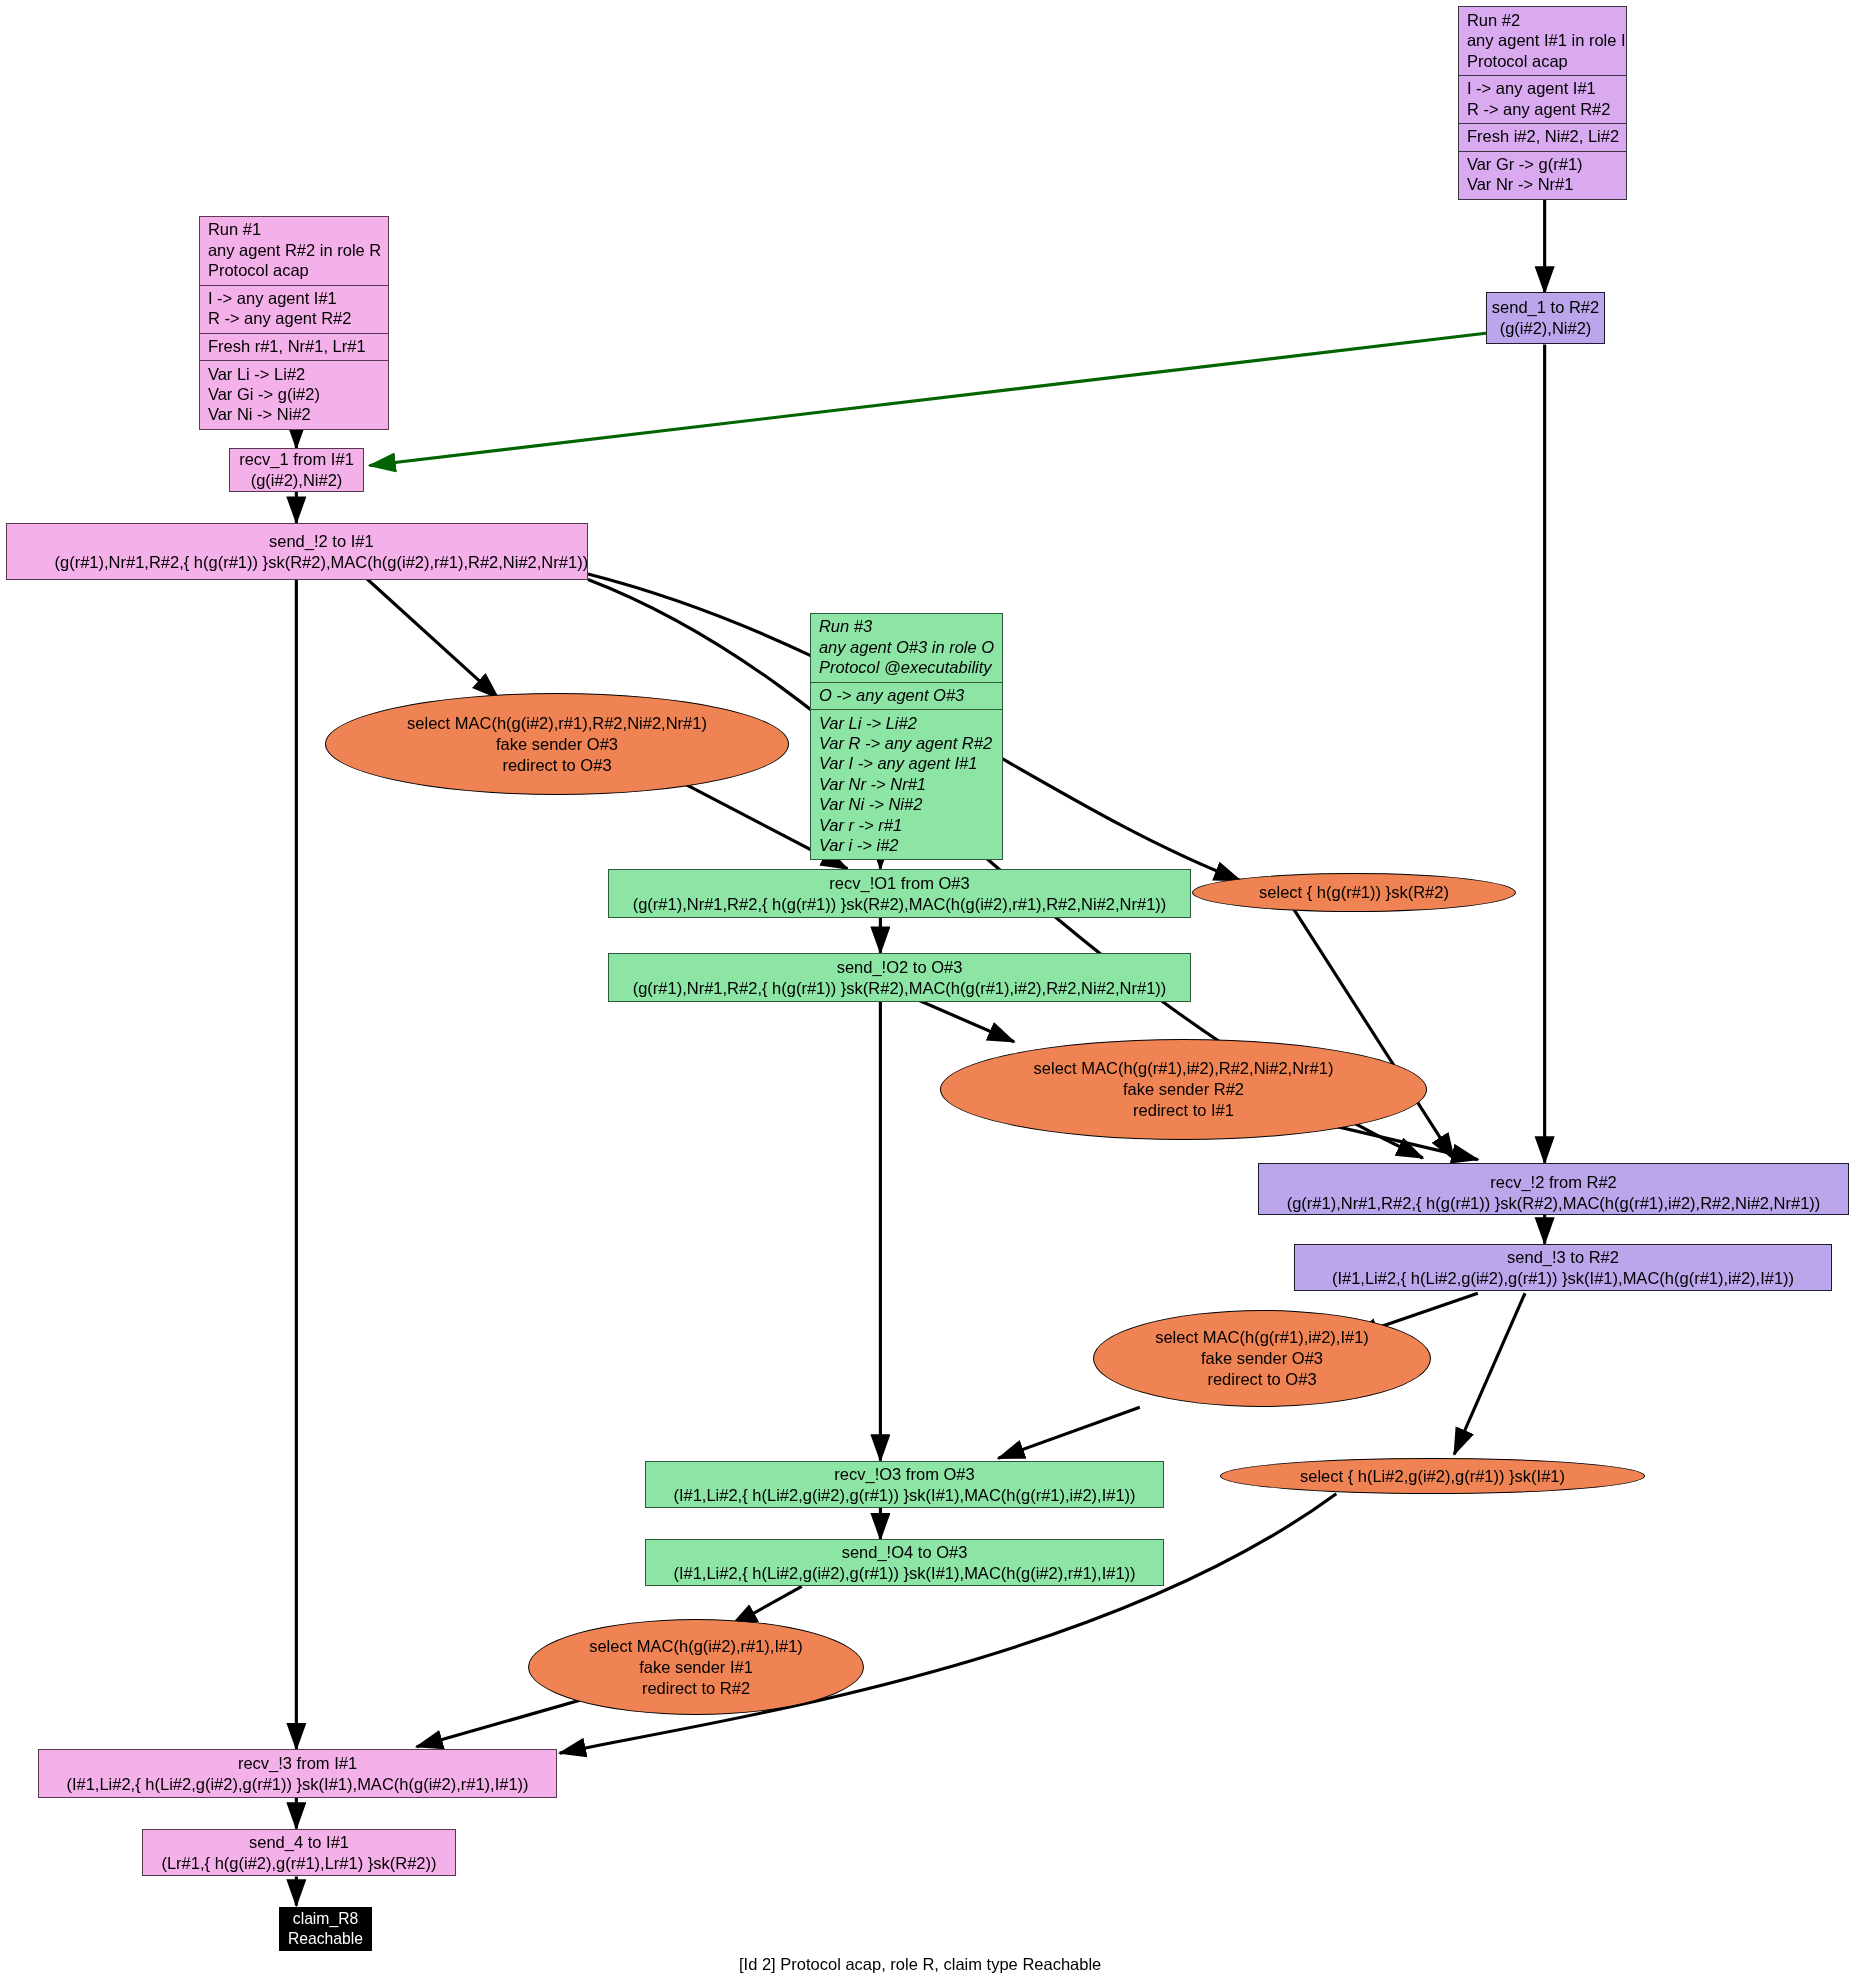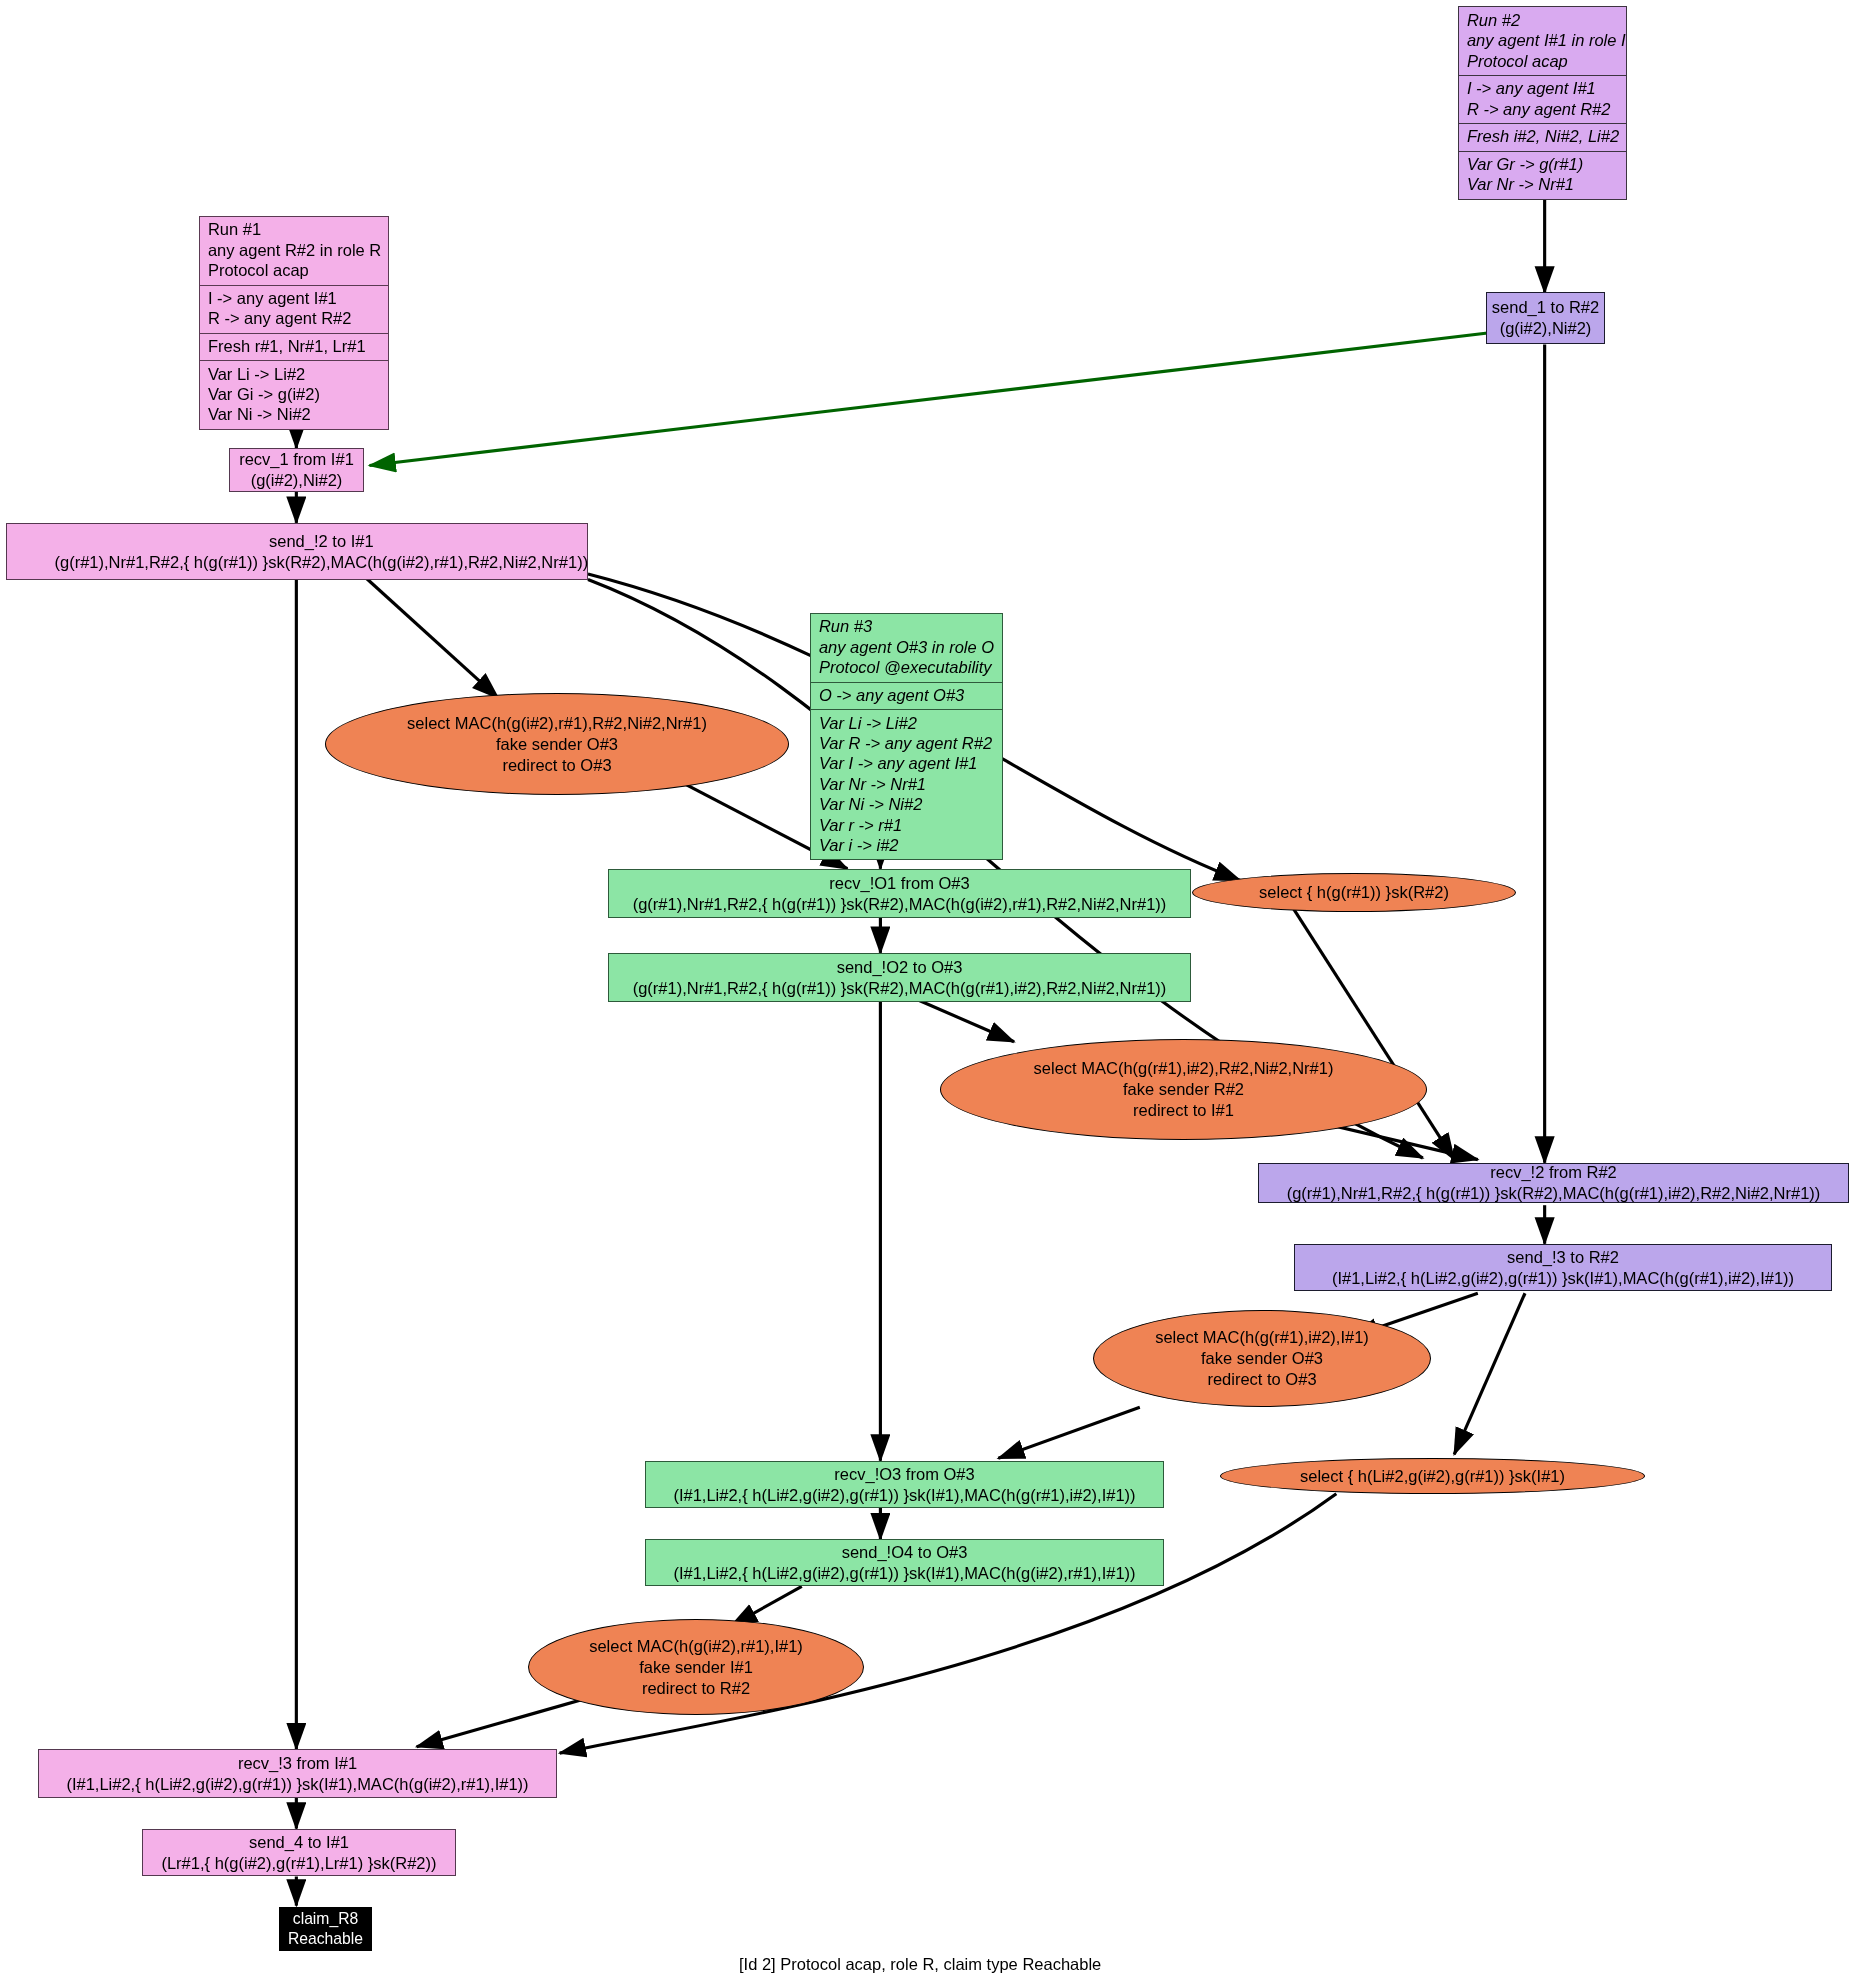--- a/index.html
+++ b/index.html
@@ -100,21 +100,21 @@
 
     <path d="M800,2145 L530,2222" stroke="#000" stroke-width="4" fill="none" marker-end="url(#ah)"></path>
 
     <path d="M1700,1900 C1400,2120 900,2190 712,2230" stroke="#000" stroke-width="4" fill="none" marker-end="url(#ah)"></path>
 
     <path d="M377,2287 L377,2326" stroke="#000" stroke-width="4" fill="none" marker-end="url(#ah)"></path>
 
     <path d="M377,2387 L377,2424" stroke="#000" stroke-width="4" fill="none" marker-end="url(#ah)"></path>
   </svg>
 
-  <div class="node rec" style="left:1458px;top:6.3px;width:169px;font-style:italic;">
+  <div class="node rec" style="left:1458px;top:6.3px;width:169px;">
     <div class="cell">Run #2
 any agent I#1 in role I
 Protocol acap</div>
     <div class="cell">I -&gt; any agent I#1
 R -&gt; any agent R#2</div>
     <div class="cell">Fresh i#2, Ni#2, Li#2</div>
     <div class="cell">Var Gr -&gt; g(r#1)
 Var Nr -&gt; Nr#1</div>
   </div>
 
@@ -178,21 +178,21 @@
     <span class="l1">send_!O2 to O#3</span>
     <span class="l2">(g(r#1),Nr#1,R#2,{ h(g(r#1)) }sk(R#2),MAC(h(g(r#1),i#2),R#2,Ni#2,Nr#1))</span>
   </div>
 
   <div class="node ell" style="left:940px;top:1039px;width:487px;height:101px;">
     <span>select MAC(h(g(r#1),i#2),R#2,Ni#2,Nr#1)</span>
     <span>fake sender R#2</span>
     <span>redirect to I#1</span>
   </div>
 
-  <div class="node msg purple" style="left:1258px;top:1163px;width:591px;height:40px;">
+  <div class="node msg purple" style="left:1258px;top:1163px;width:591px;height:52px;justify-content:flex-end;">
     <span class="l1">recv_!2 from R#2</span>
     <span class="l2">(g(r#1),Nr#1,R#2,{ h(g(r#1)) }sk(R#2),MAC(h(g(r#1),i#2),R#2,Ni#2,Nr#1))</span>
   </div>
 
   <div class="node msg purple" style="left:1294px;top:1244px;width:538px;height:47px;">
     <span class="l1">send_!3 to R#2</span>
     <span class="l2">(I#1,Li#2,{ h(Li#2,g(i#2),g(r#1)) }sk(I#1),MAC(h(g(r#1),i#2),I#1))</span>
   </div>
 
   <div class="node ell" style="left:1093px;top:1310px;width:338px;height:97px;">

